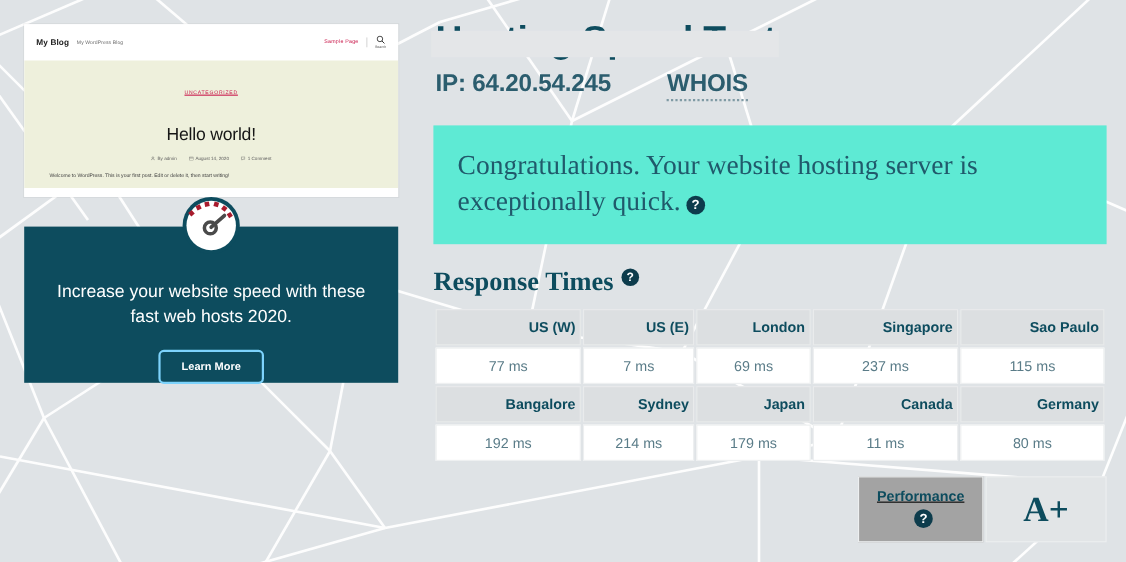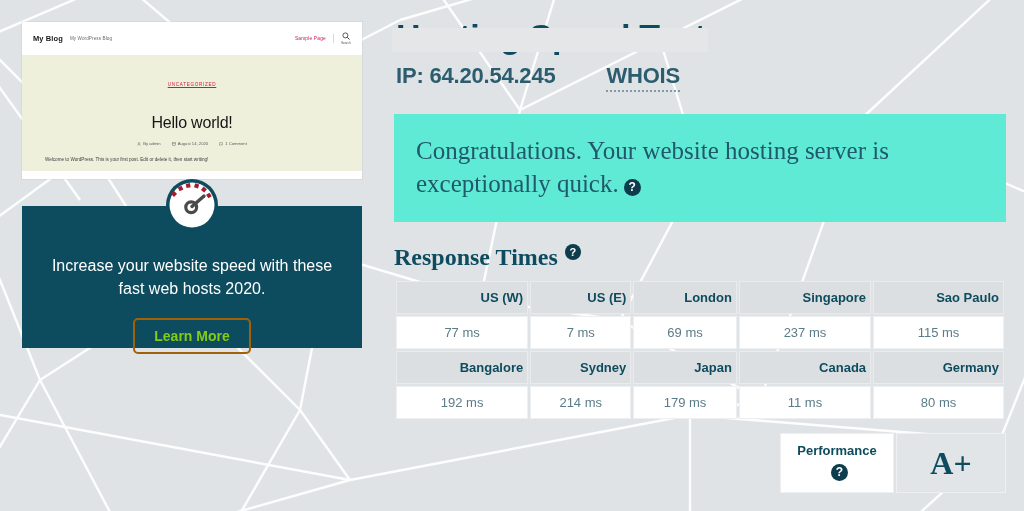--- a/index.html
+++ b/index.html
@@ -209,24 +209,24 @@
   }
   .promo-text {
     color: #ffffff;
     font-size: 16px;
     line-height: 1.45;
     font-weight: 400;
   }
   .promo-btn {
     margin: 18px auto 0;
     display: inline-block;
-    border: 2px solid #a16207;
+    border: 2px solid #7dd3fc;
     border-radius: 5px;
-    color: #84cc16;
-    font-size: 14px;
+    color: #ffffff;
+    font-size: 10px;
     font-weight: bold;
     padding: 8px 19px;
     background: transparent;
     cursor: pointer;
     font-family: "Liberation Sans", sans-serif;
   }
 
   
   .page-title {
     font-size: 34px;
@@ -333,24 +333,25 @@
 
   .perf-row {
     margin: 12px 0 0 4px;
     width: 612px;
     display: flex;
     justify-content: flex-end;
     gap: 2px;
   }
   .perf-label-cell {
     width: 114px;
-    background: #ffffff;
+    background: #a3a3a3;
     border: 1px solid #edeff0;
     padding: 9px 6px 11px;
     text-align: center;
+    text-decoration: underline;
   }
   .perf-label {
     font-size: 13px;
     font-weight: bold;
     color: #0d4c5e;
     display: block;
     margin-bottom: 5px;
   }
   .perf-grade-cell {
     width: 110px;

